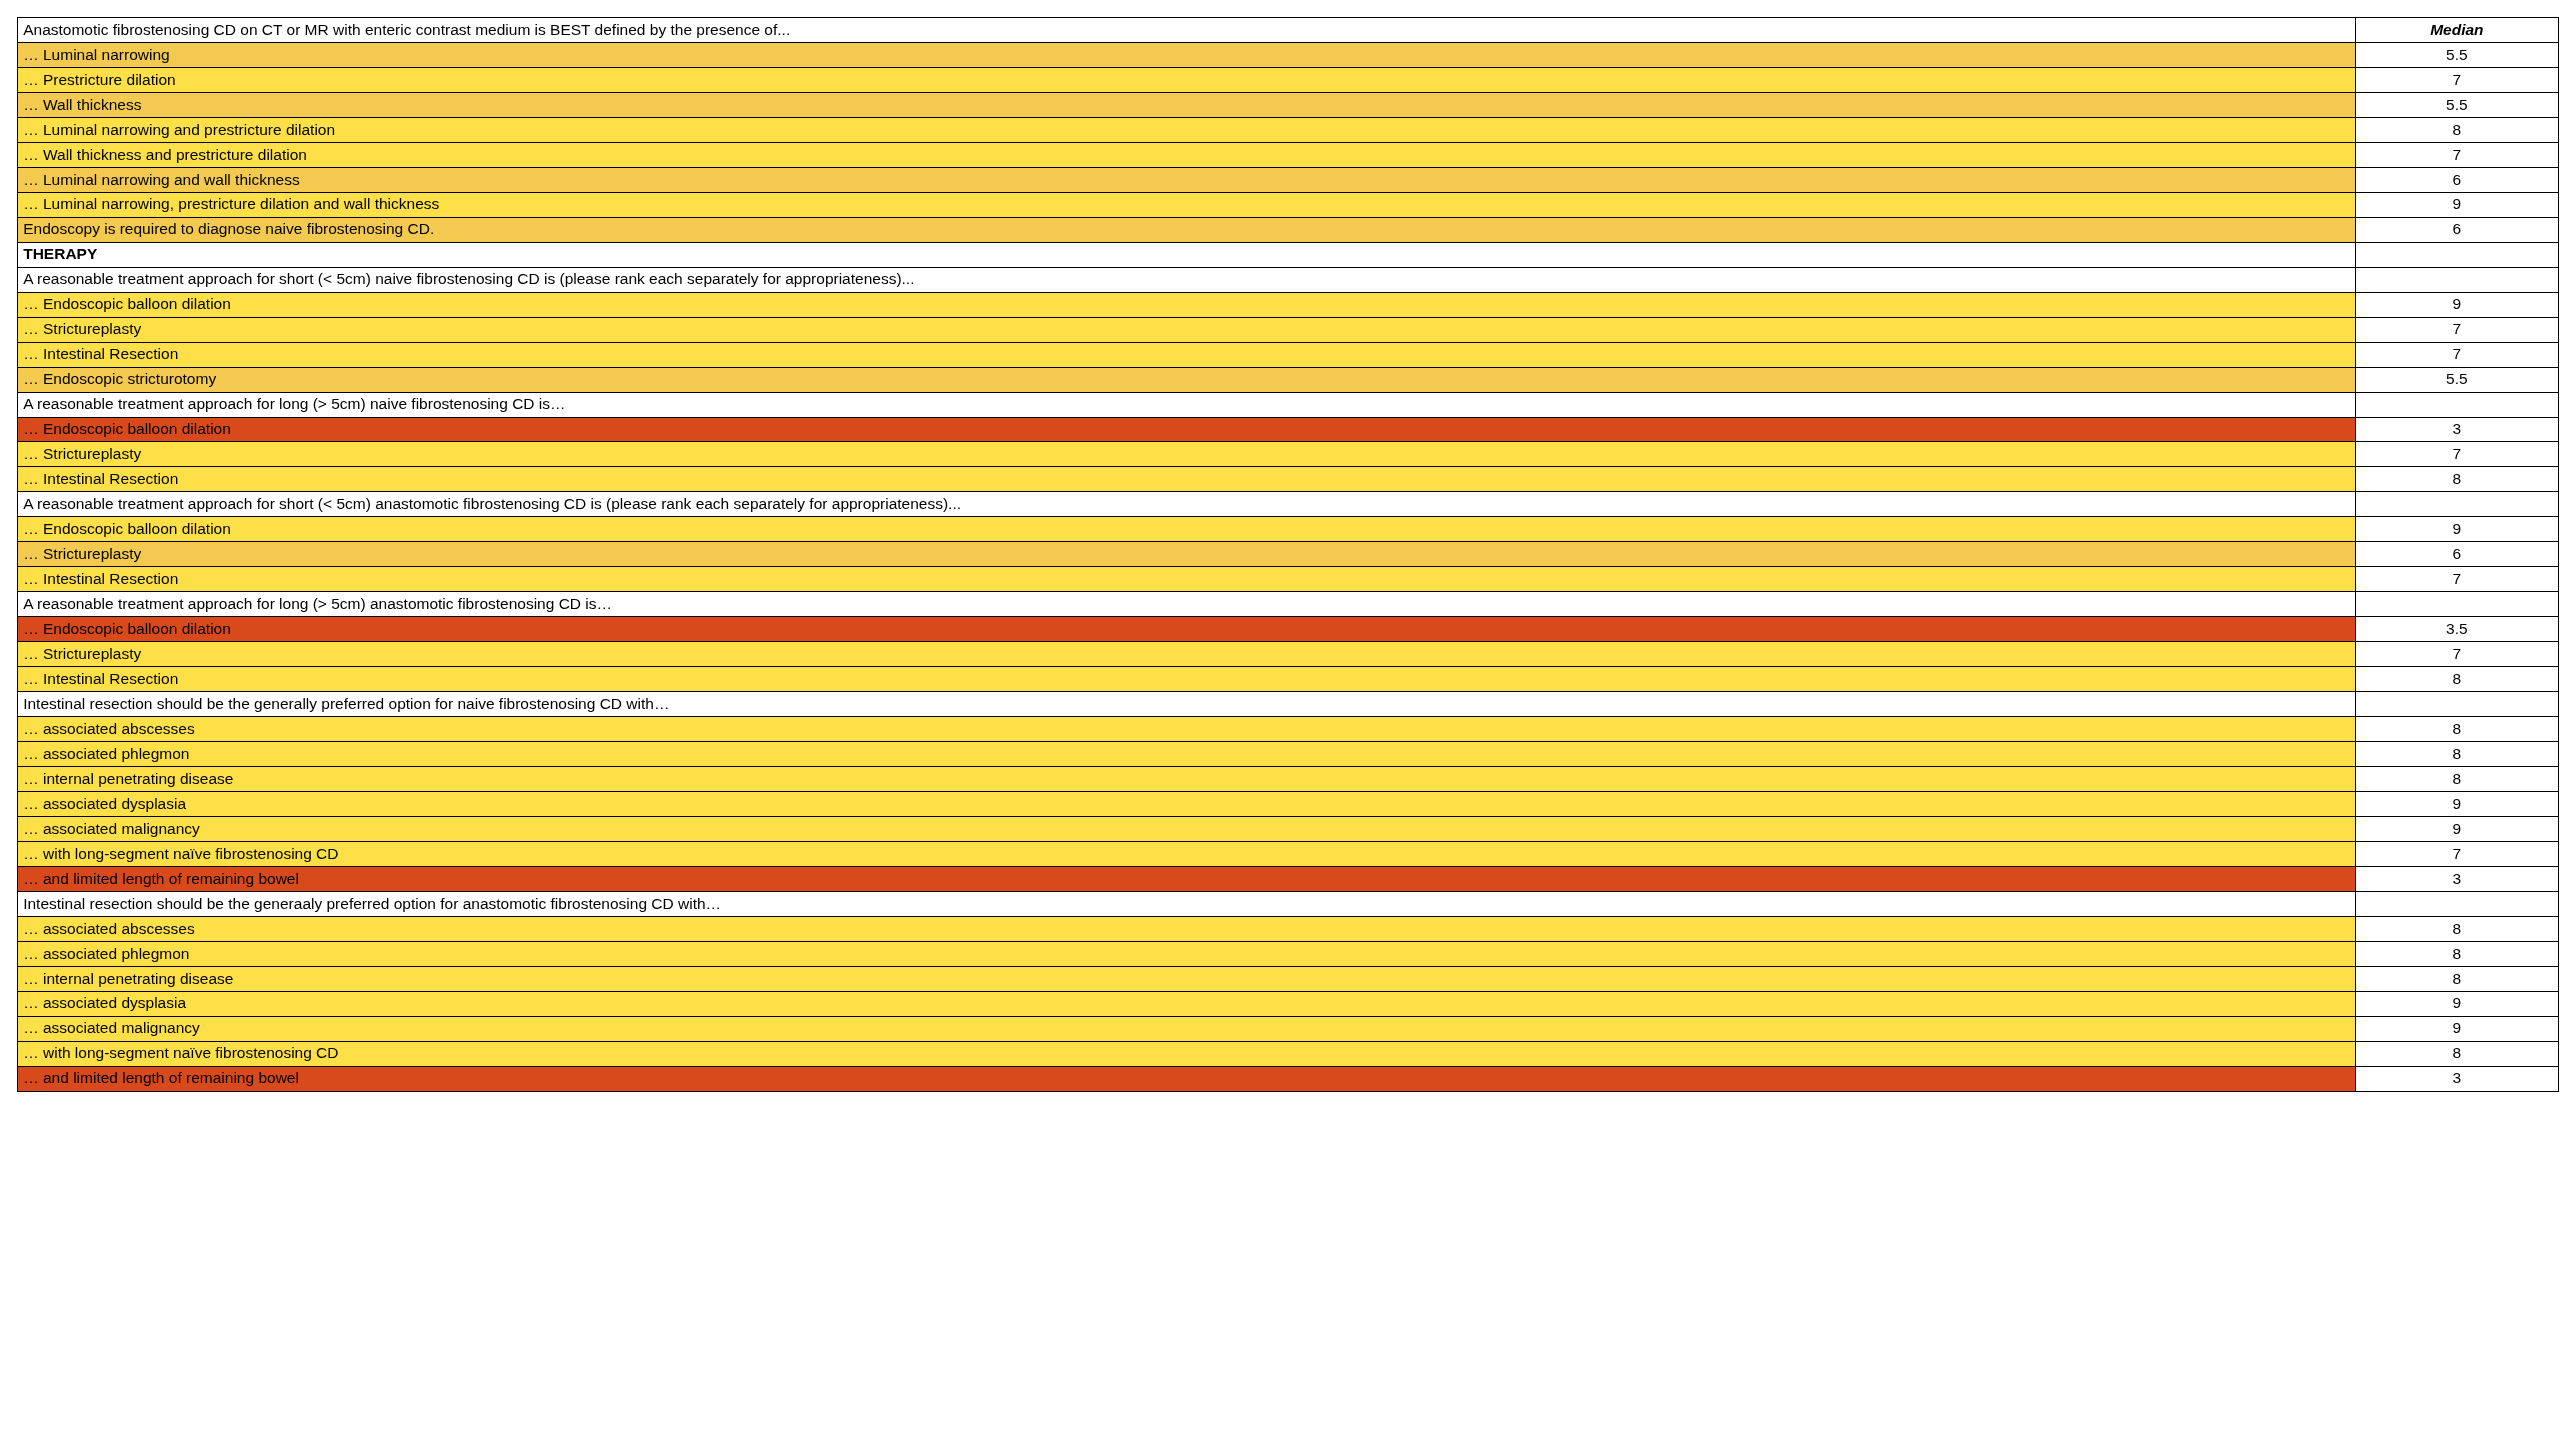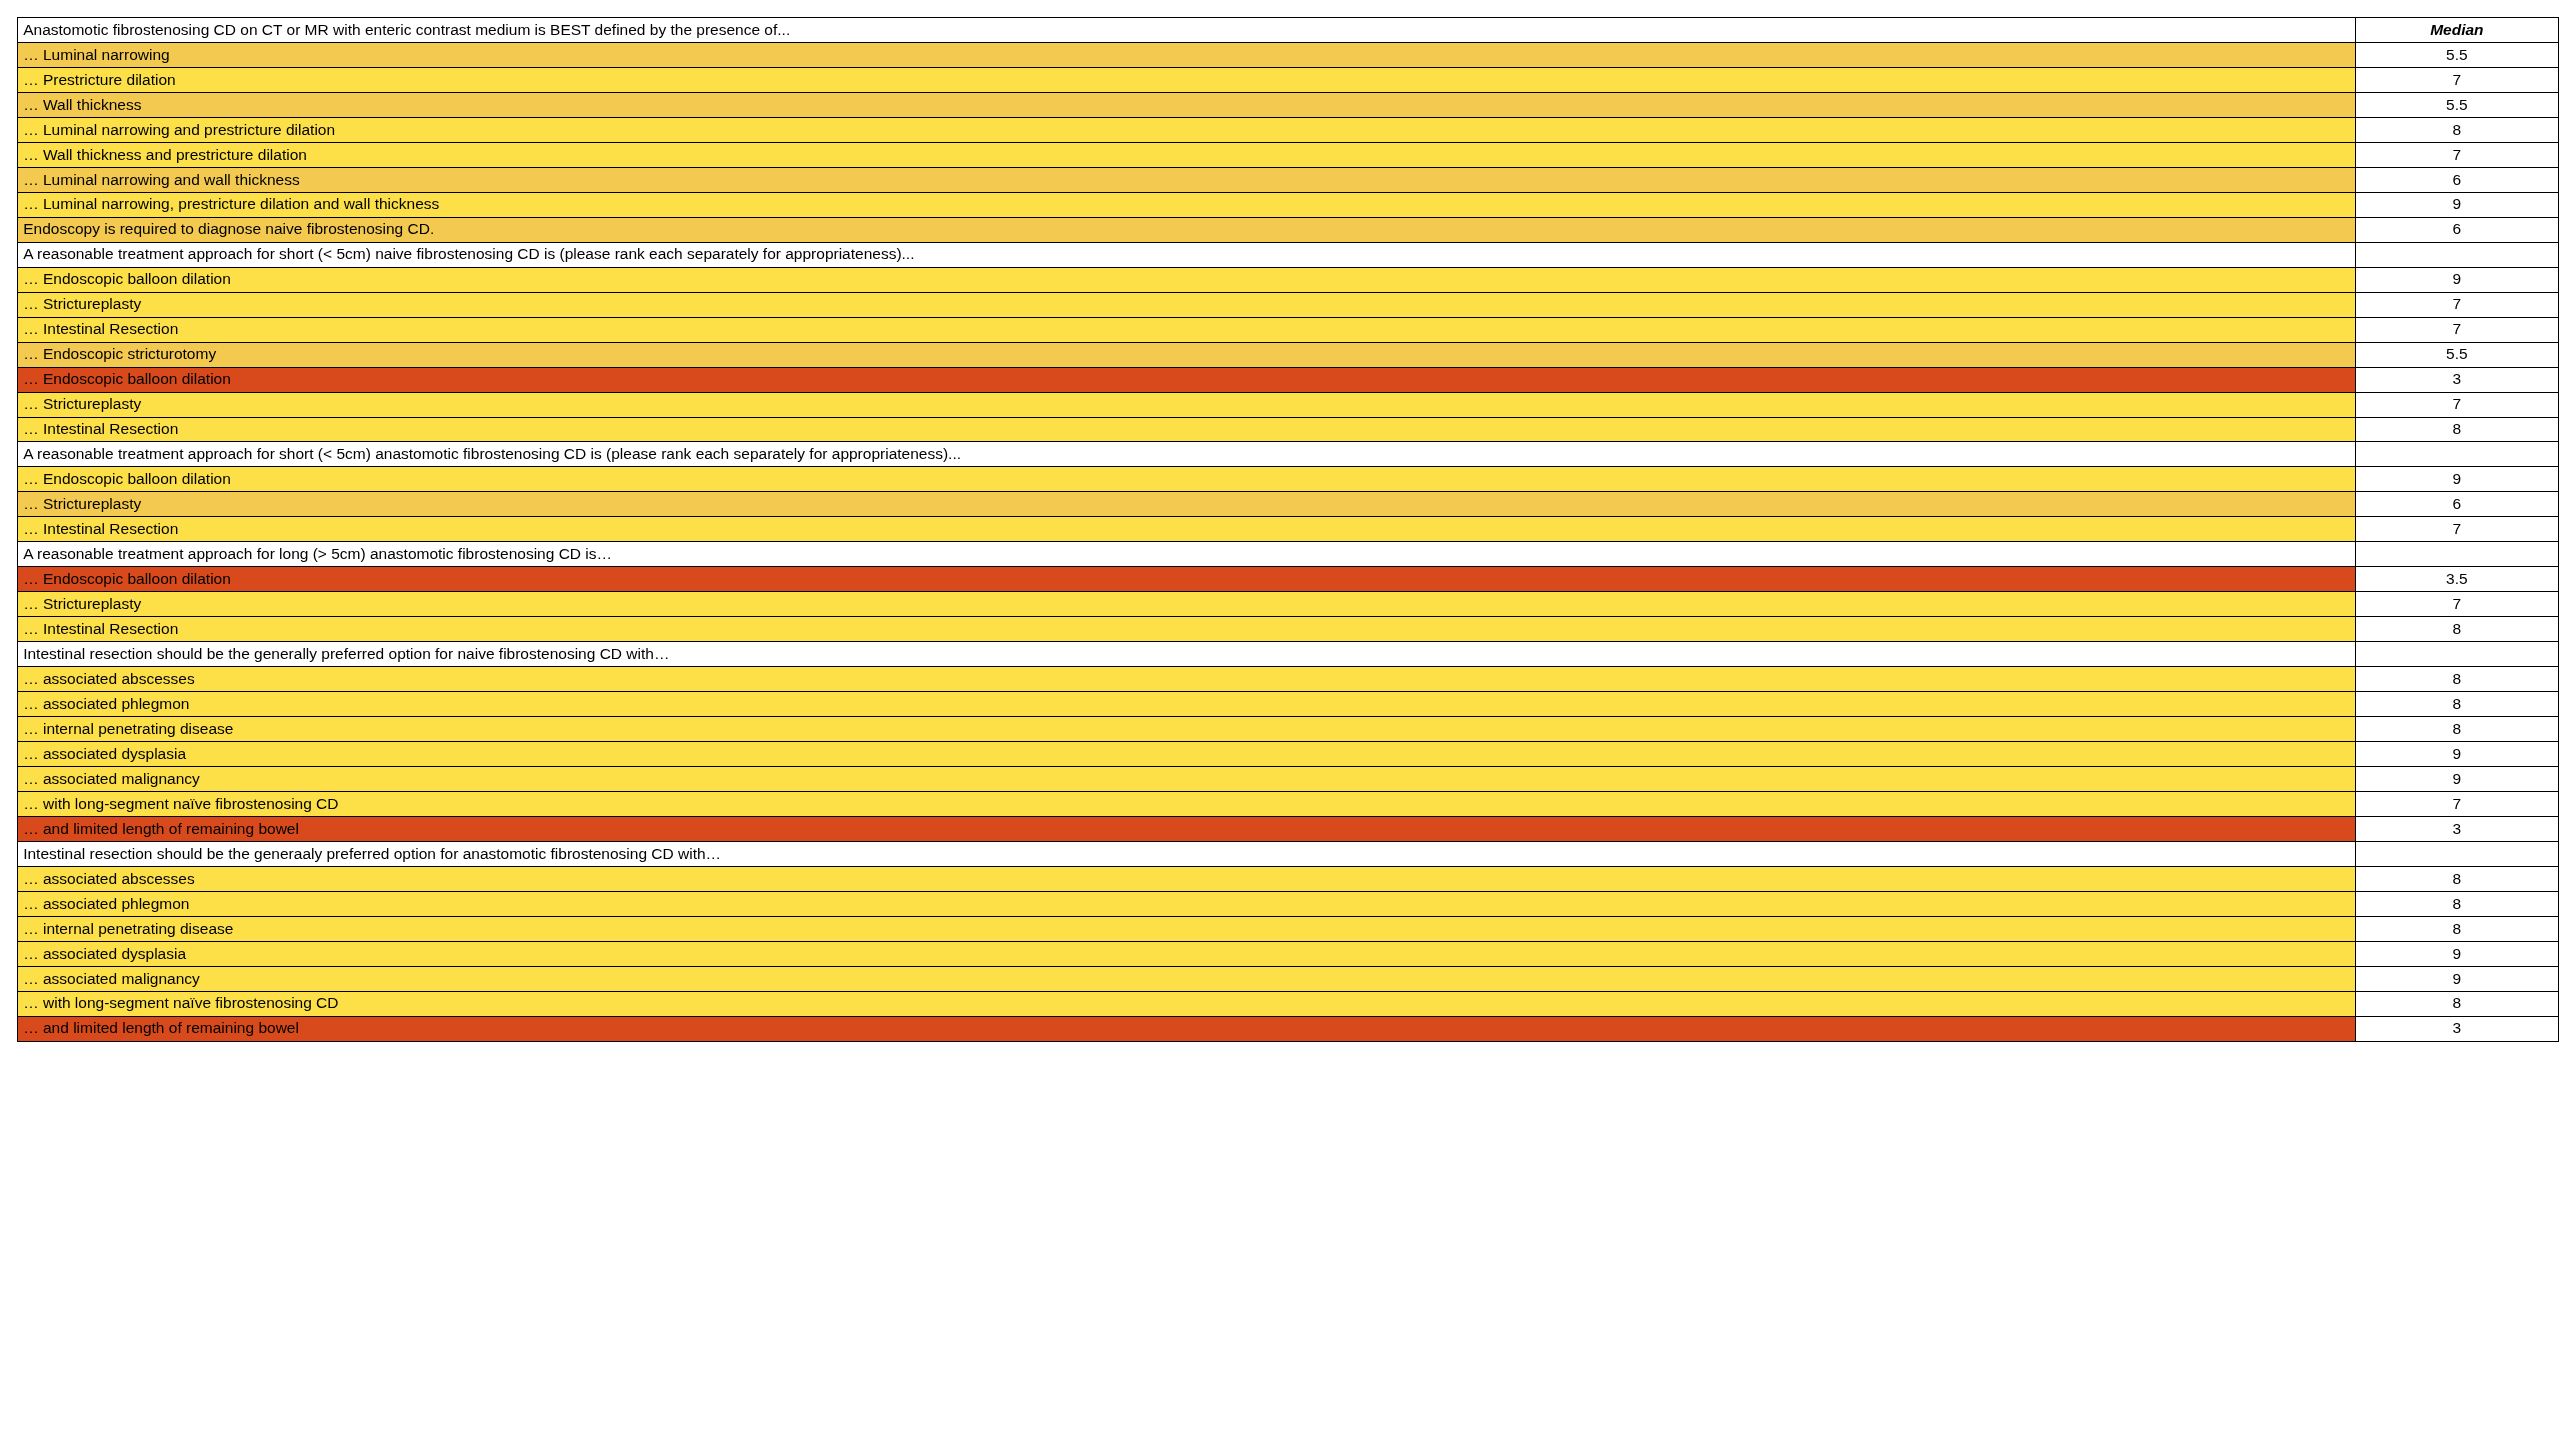--- a/index.html
+++ b/index.html
@@ -72,38 +72,46 @@
       </tr>
       <tr>
         <td class="green"><span>… Luminal narrowing, prestricture dilation and wall thickness</span></td>
         <td class="median-cell">9</td>
       </tr>
       <tr>
         <td class="yellow"><span>Endoscopy is required to diagnose </span><span class="it">naive</span><span> fibrostenosing CD.</span></td>
         <td class="median-cell">6</td>
       </tr>
       <tr>
+        <td class="white"><span class="bold">THERAPY</span></td>
+        <td class="median-cell"></td>
+      </tr>
+      <tr>
         <td class="white"><span>A reasonable treatment approach for short (&lt; 5cm) </span><span class="it">naive</span><span> fibrostenosing CD is (please rank each separately for appropriateness)...</span></td>
         <td class="median-cell"></td>
       </tr>
       <tr>
         <td class="green"><span>… Endoscopic balloon dilation</span></td>
         <td class="median-cell">9</td>
       </tr>
       <tr>
         <td class="green"><span>… Strictureplasty</span></td>
         <td class="median-cell">7</td>
       </tr>
       <tr>
         <td class="green"><span>… Intestinal Resection</span></td>
         <td class="median-cell">7</td>
       </tr>
       <tr>
         <td class="yellow"><span>… Endoscopic stricturotomy</span></td>
         <td class="median-cell">5.5</td>
+      </tr>
+      <tr>
+        <td class="white"><span>A reasonable treatment approach for long (&gt; 5cm) </span><span class="it">naive</span><span> fibrostenosing CD is…</span></td>
+        <td class="median-cell"></td>
       </tr>
       <tr>
         <td class="red"><span>… Endoscopic balloon dilation</span></td>
         <td class="median-cell">3</td>
       </tr>
       <tr>
         <td class="green"><span>… Strictureplasty</span></td>
         <td class="median-cell">7</td>
       </tr>
       <tr>

